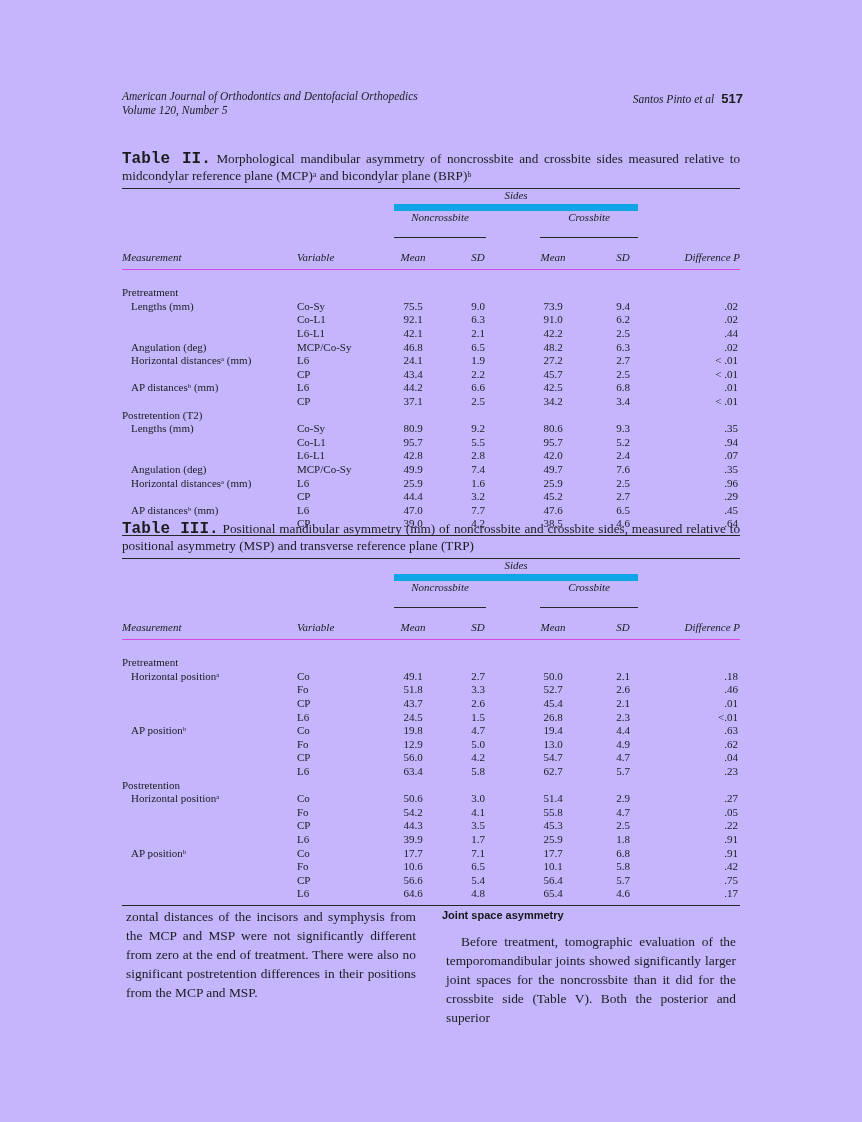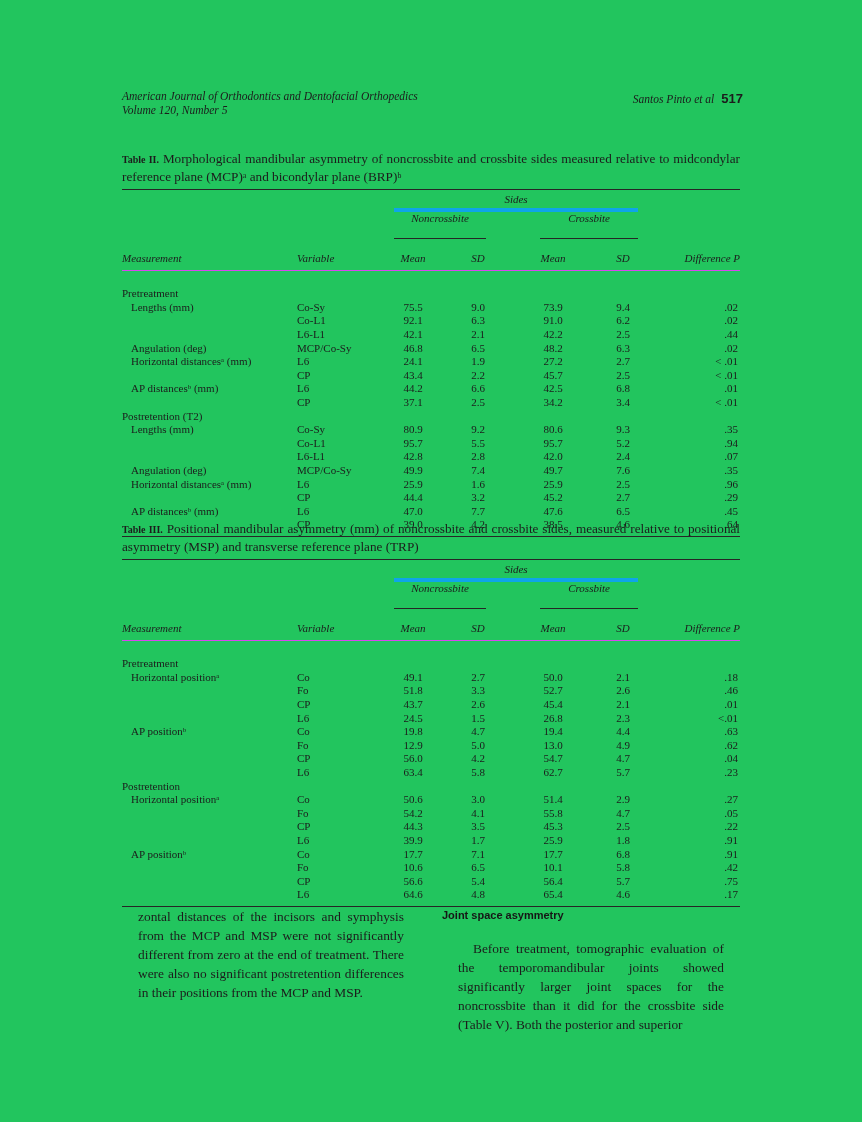--- a/index.html
+++ b/index.html
@@ -4,21 +4,21 @@
 <style>
   html, body {
     margin: 0;
     padding: 0;
     background: #ffffff;
   }
   .page {
     position: relative;
     width: 862px;
     height: 1122px;
-    background: #22c55e;
+    background: #c4b5fd;
     font-family: "Liberation Serif", "DejaVu Serif", "DejaVu Sans", serif;
     color: #1c1c1c;
     overflow: hidden;
   }
 
   
   .running-head {
     position: absolute;
     left: 122px;
     width: 621px;
@@ -51,23 +51,23 @@
   .t2 { top: 151px; }
   .t3 { top: 521px; }
 
   .caption {
     margin: 0 0 4px 0;
     font-size: 13.2px;
     line-height: 16.5px;
     text-align: justify;
   }
   .tlabel {
-    font-family: Liberation Serif, serif;
+    font-family: Liberation Mono, monospace;
     font-weight: bold;
-    font-size: 10px;
+    font-size: 16px;
   }
 
   table.datatable {
     border-collapse: collapse;
     table-layout: fixed;
     width: 618px;
     border-top: 1.5px solid #262626;
     border-bottom: 1.5px solid #262626;
   }
   .col-meas { width: 175px; }
@@ -85,21 +85,21 @@
     padding: 0;
     vertical-align: bottom;
   }
   tr.hr1 th { height: 22px; }
   tr.hr2 th { height: 23px; }
   tr.hr3 th { height: 25px; padding-bottom: 6px; border-bottom: 1px solid #d946ef; }
 
   .sides-wrap {
     display: block;
     margin: 0 14px 0 12px;
-    border-bottom: 4px solid #0ea5e9;
+    border-bottom: 7px solid #0ea5e9;
     text-align: center;
     padding-bottom: 3px;
   }
   .g-ncb {
     display: block;
     margin: 0 26px 0 12px;
     border-bottom: 1px solid #262626;
     text-align: center;
     padding-bottom: 14px;
   }
@@ -138,21 +138,21 @@
   .textcols {
     position: absolute;
     left: 122px;
     top: 898px;
     width: 618px;
     display: flex;
     justify-content: space-between;
   }
   .tcol { width: 298px; }
   .bodyp {
-    margin: 16px;
+    margin: 4px;
     font-size: 13.4px;
     line-height: 19px;
     text-align: justify;
   }
   .left-p { margin-top: 9px; }
   .first-indent { text-indent: 15px; }
   .subhead {
     margin: 10px 0 9px 0;
     font-family: "Liberation Sans", "DejaVu Sans", sans-serif;
     font-size: 11px;

